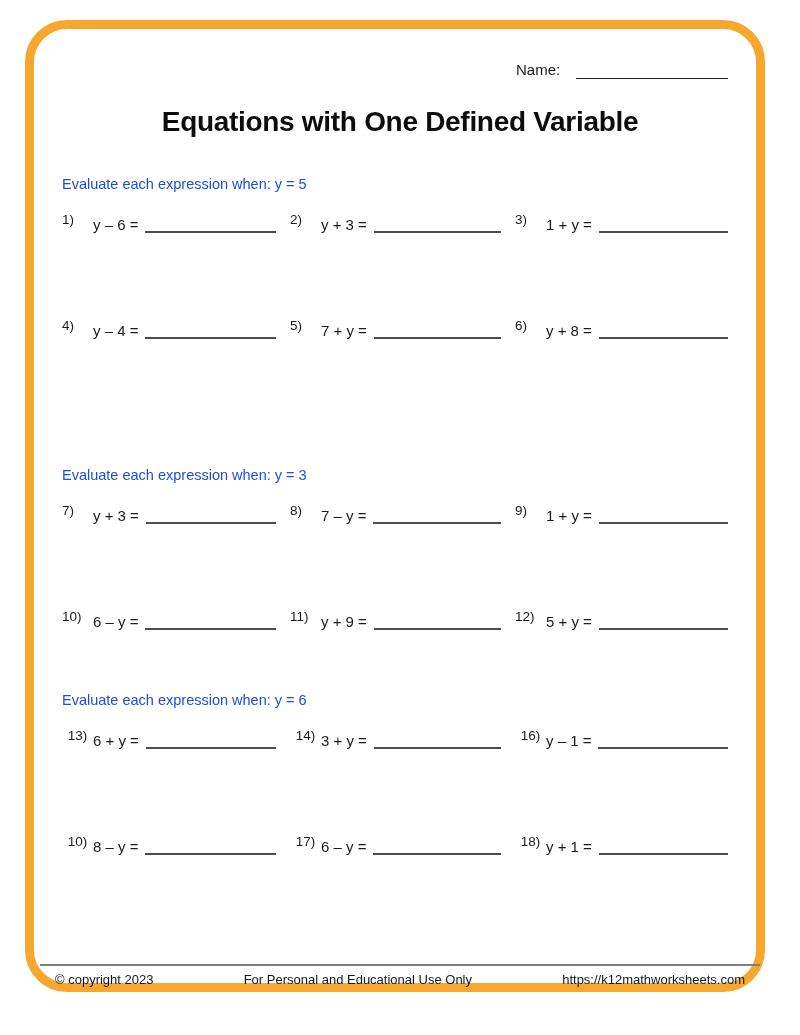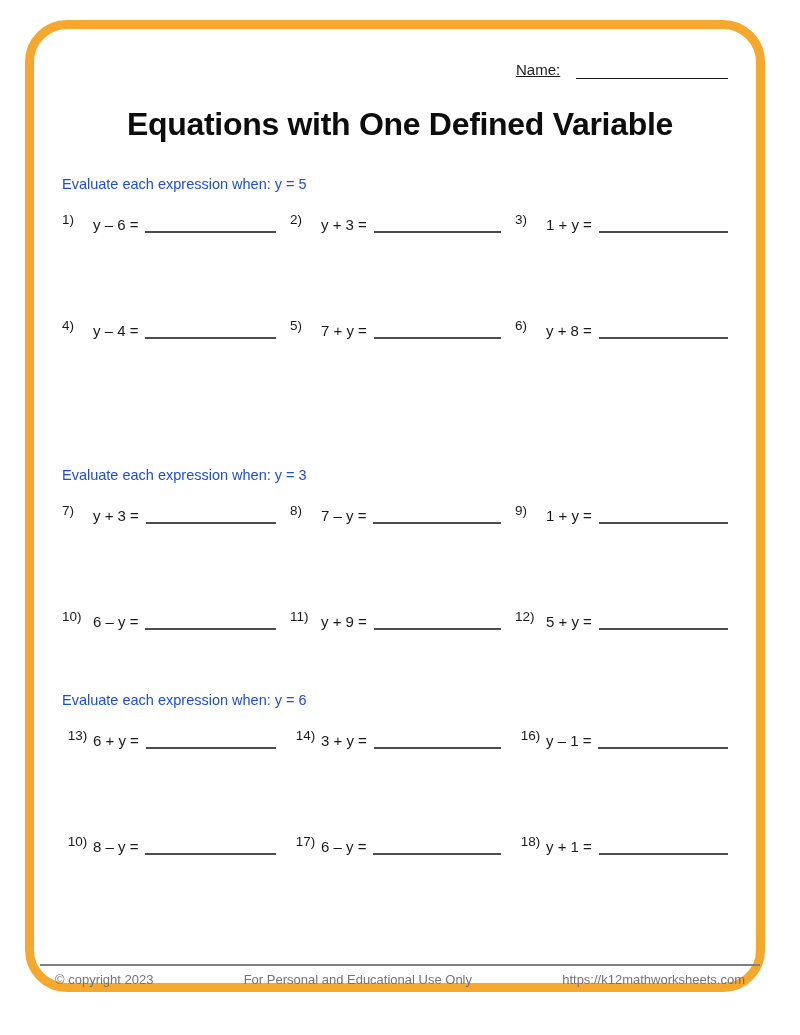--- a/index.html
+++ b/index.html
@@ -9,25 +9,25 @@
   }
   .frame{
     position:absolute;left:25px;top:20px;width:740px;height:972px;
     box-sizing:border-box;border:9px solid #F5A72E;border-radius:42px;
     background:#ffffff;
   }
   .name-row{
     position:absolute;top:60px;left:516px;width:212px;height:19px;
     display:flex;align-items:flex-end;
   }
-  .name-label{font-size:15px;line-height:19px;margin-right:16px;text-decoration:underline;}
+  .name-label{font-size:15px;line-height:19px;margin-right:16px;}
   .name-line{flex:1;border-bottom:1.5px solid #1a1a1a;height:17px;}
   .title{
     position:absolute;top:106px;left:0;width:800px;text-align:center;
-    font-size:32px;font-weight:bold;letter-spacing:-0.3px;color:#0d0d0d;
+    font-size:28px;font-weight:bold;letter-spacing:-0.3px;color:#0d0d0d;
   }
   .qsection{position:absolute;left:62px;width:666px;height:175px;}
   .sec1{top:176px;}
   .sec2{top:434px;margin-top:33px;}
   .sec3{top:692px;text-align:center;}
   .instruction{position:absolute;top:0;left:0;font-size:14.5px;color:#1d4ed8;}
   .prow{
     position:absolute;left:0;width:666px;display:grid;
     grid-template-columns:228px 225px 213px;
   }
@@ -43,21 +43,21 @@
   }
   .expr{font-size:15px;white-space:nowrap;margin-right:7px;line-height:18px;}
   .ansline{flex:1;border-bottom:2px solid #4d4d4d;height:0;margin-bottom:1px;}
   .footer-rule{
     position:absolute;top:964px;left:40px;width:720px;height:0;
     border-top:2px solid #7f7f7f;
   }
   .footer{
     position:absolute;top:972px;left:55px;width:690px;
     display:flex;justify-content:space-between;align-items:center;
-    font-size:13px;color:#737373;gap:8px;
+    font-size:13px;color:#0f172a;gap:8px;
   }
 </style>
 </head>
 <body>
 
 <div class="frame"></div>
 
 <div class="name-row">
   <span class="name-label">Name:</span>
   <span class="name-line"></span>

